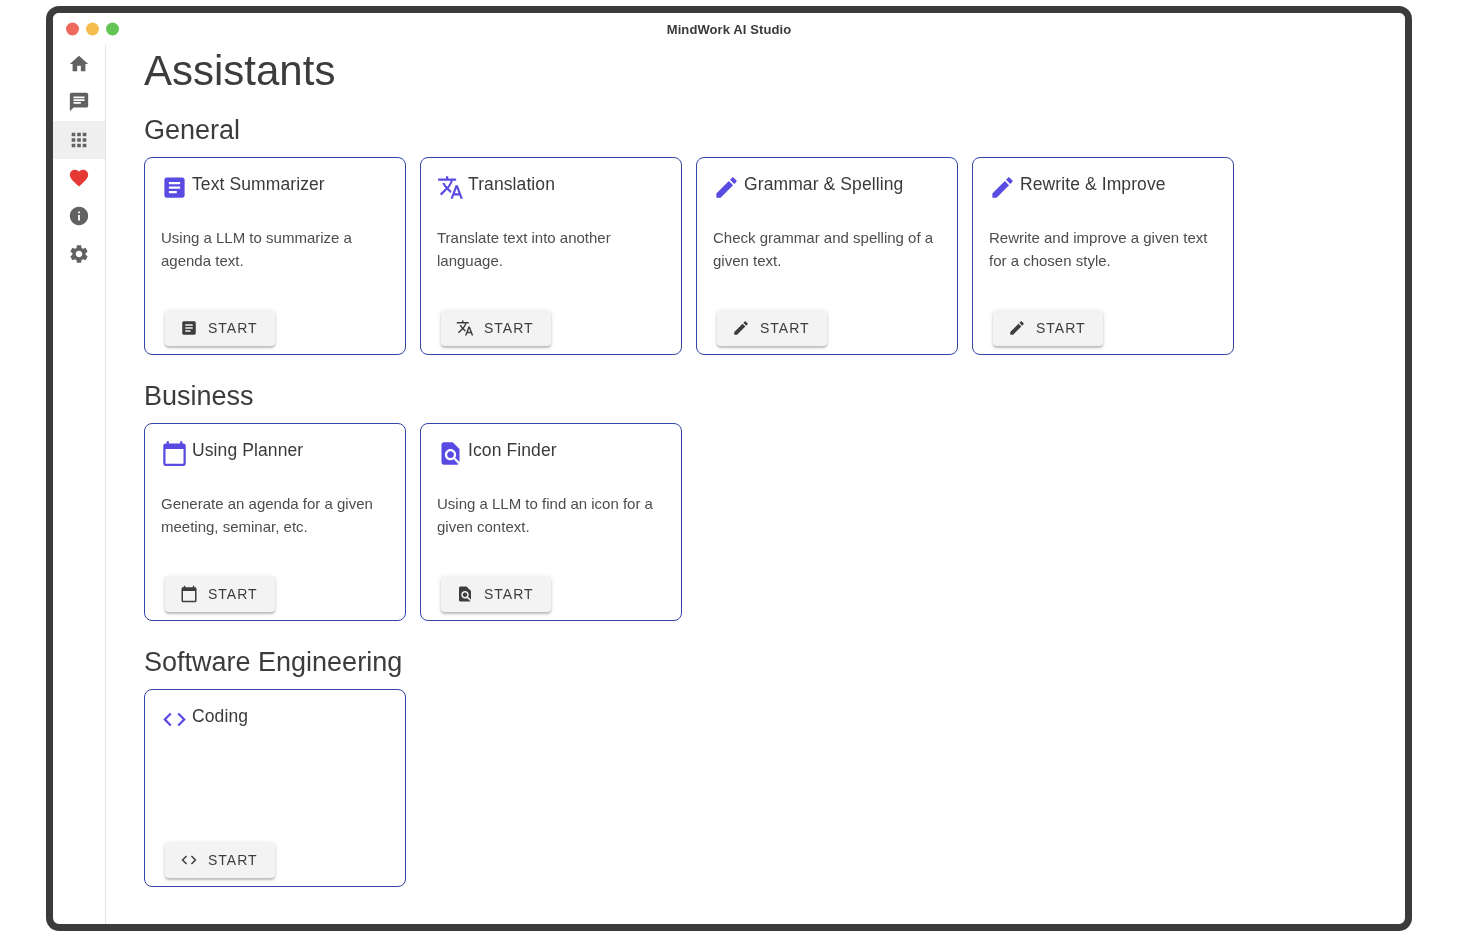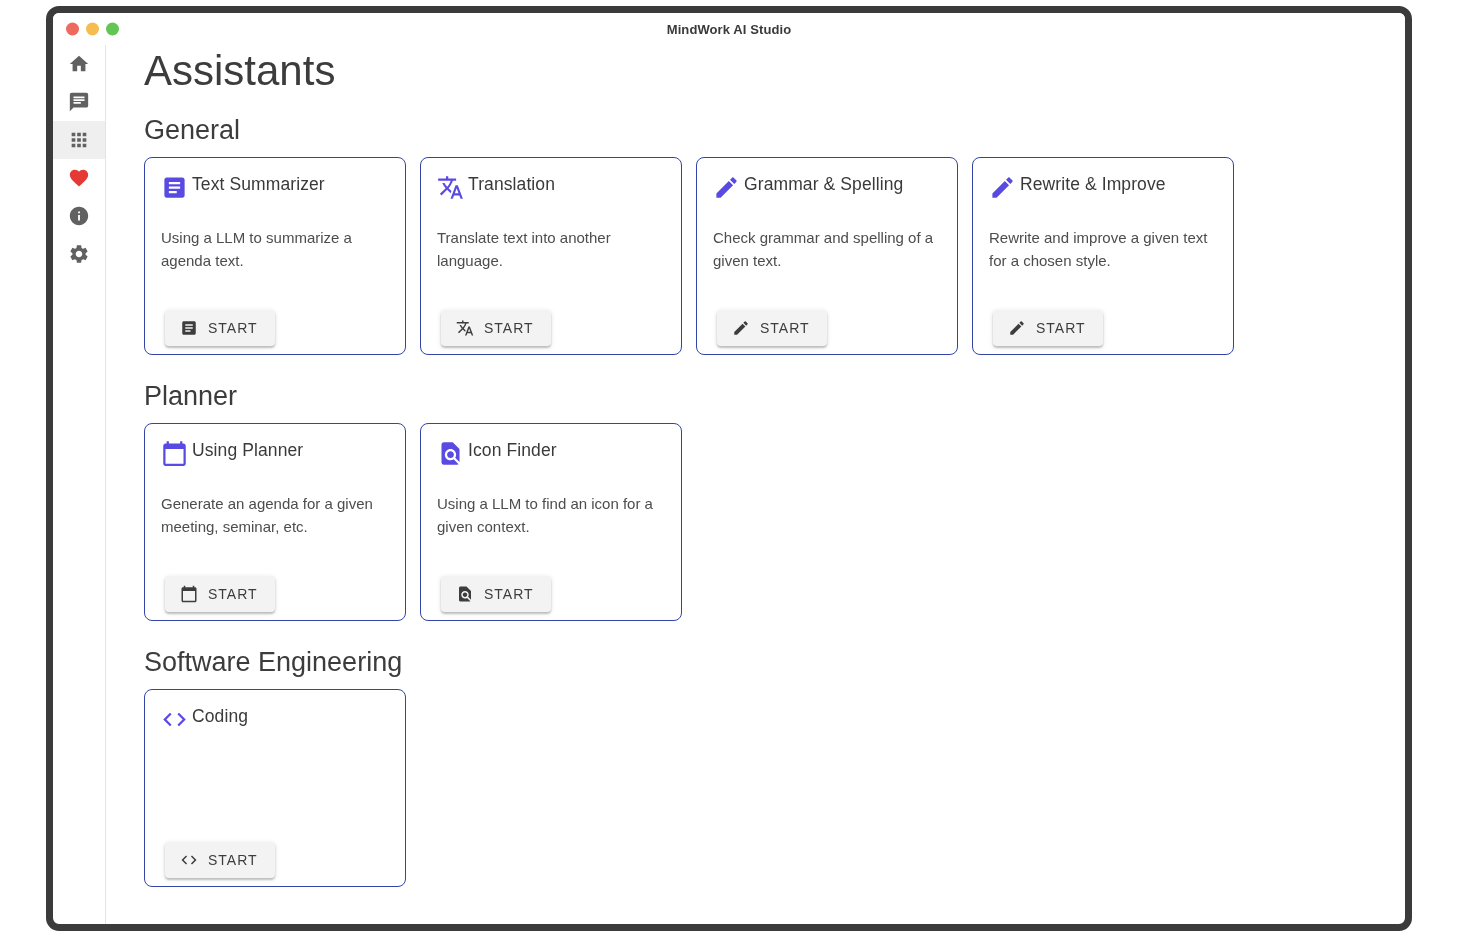--- a/index.html
+++ b/index.html
@@ -159,21 +159,21 @@
                 <div class="card-actions"><button class="start-btn">
                     <svg viewBox="0 0 24 24">
                       <path d="M3 17.25V21h3.75L17.81 9.94l-3.75-3.75L3 17.25zM20.71 7.04c.39-.39.39-1.02 0-1.41l-2.34-2.34c-.39-.39-1.02-.39-1.41 0l-1.83 1.83 3.75 3.75 1.83-1.83z"></path>
                     </svg>
                     <span>START</span>
                   </button></div>
               </div>
             </div>
           </section>
           <section class="section">
-            <h2 class="section-title">Planner</h2>
+            <h2 class="section-title">Business</h2>
             <div class="card-row">
               <div class="card">
                 <div class="card-header">
                   <svg viewBox="0 0 24 24">
                     <path d="M20 3h-1V1h-2v2H7V1H5v2H4c-1.1 0-2 .9-2 2v16c0 1.1.9 2 2 2h16c1.1 0 2-.9 2-2V5c0-1.1-.9-2-2-2zm0 18H4V8h16v13z"></path>
                   </svg>
                   <span class="card-title">Using Planner</span>
                 </div>
                 <div class="card-desc">Generate an agenda for a given meeting, seminar, etc.</div>
                 <div class="card-actions"><button class="start-btn">

